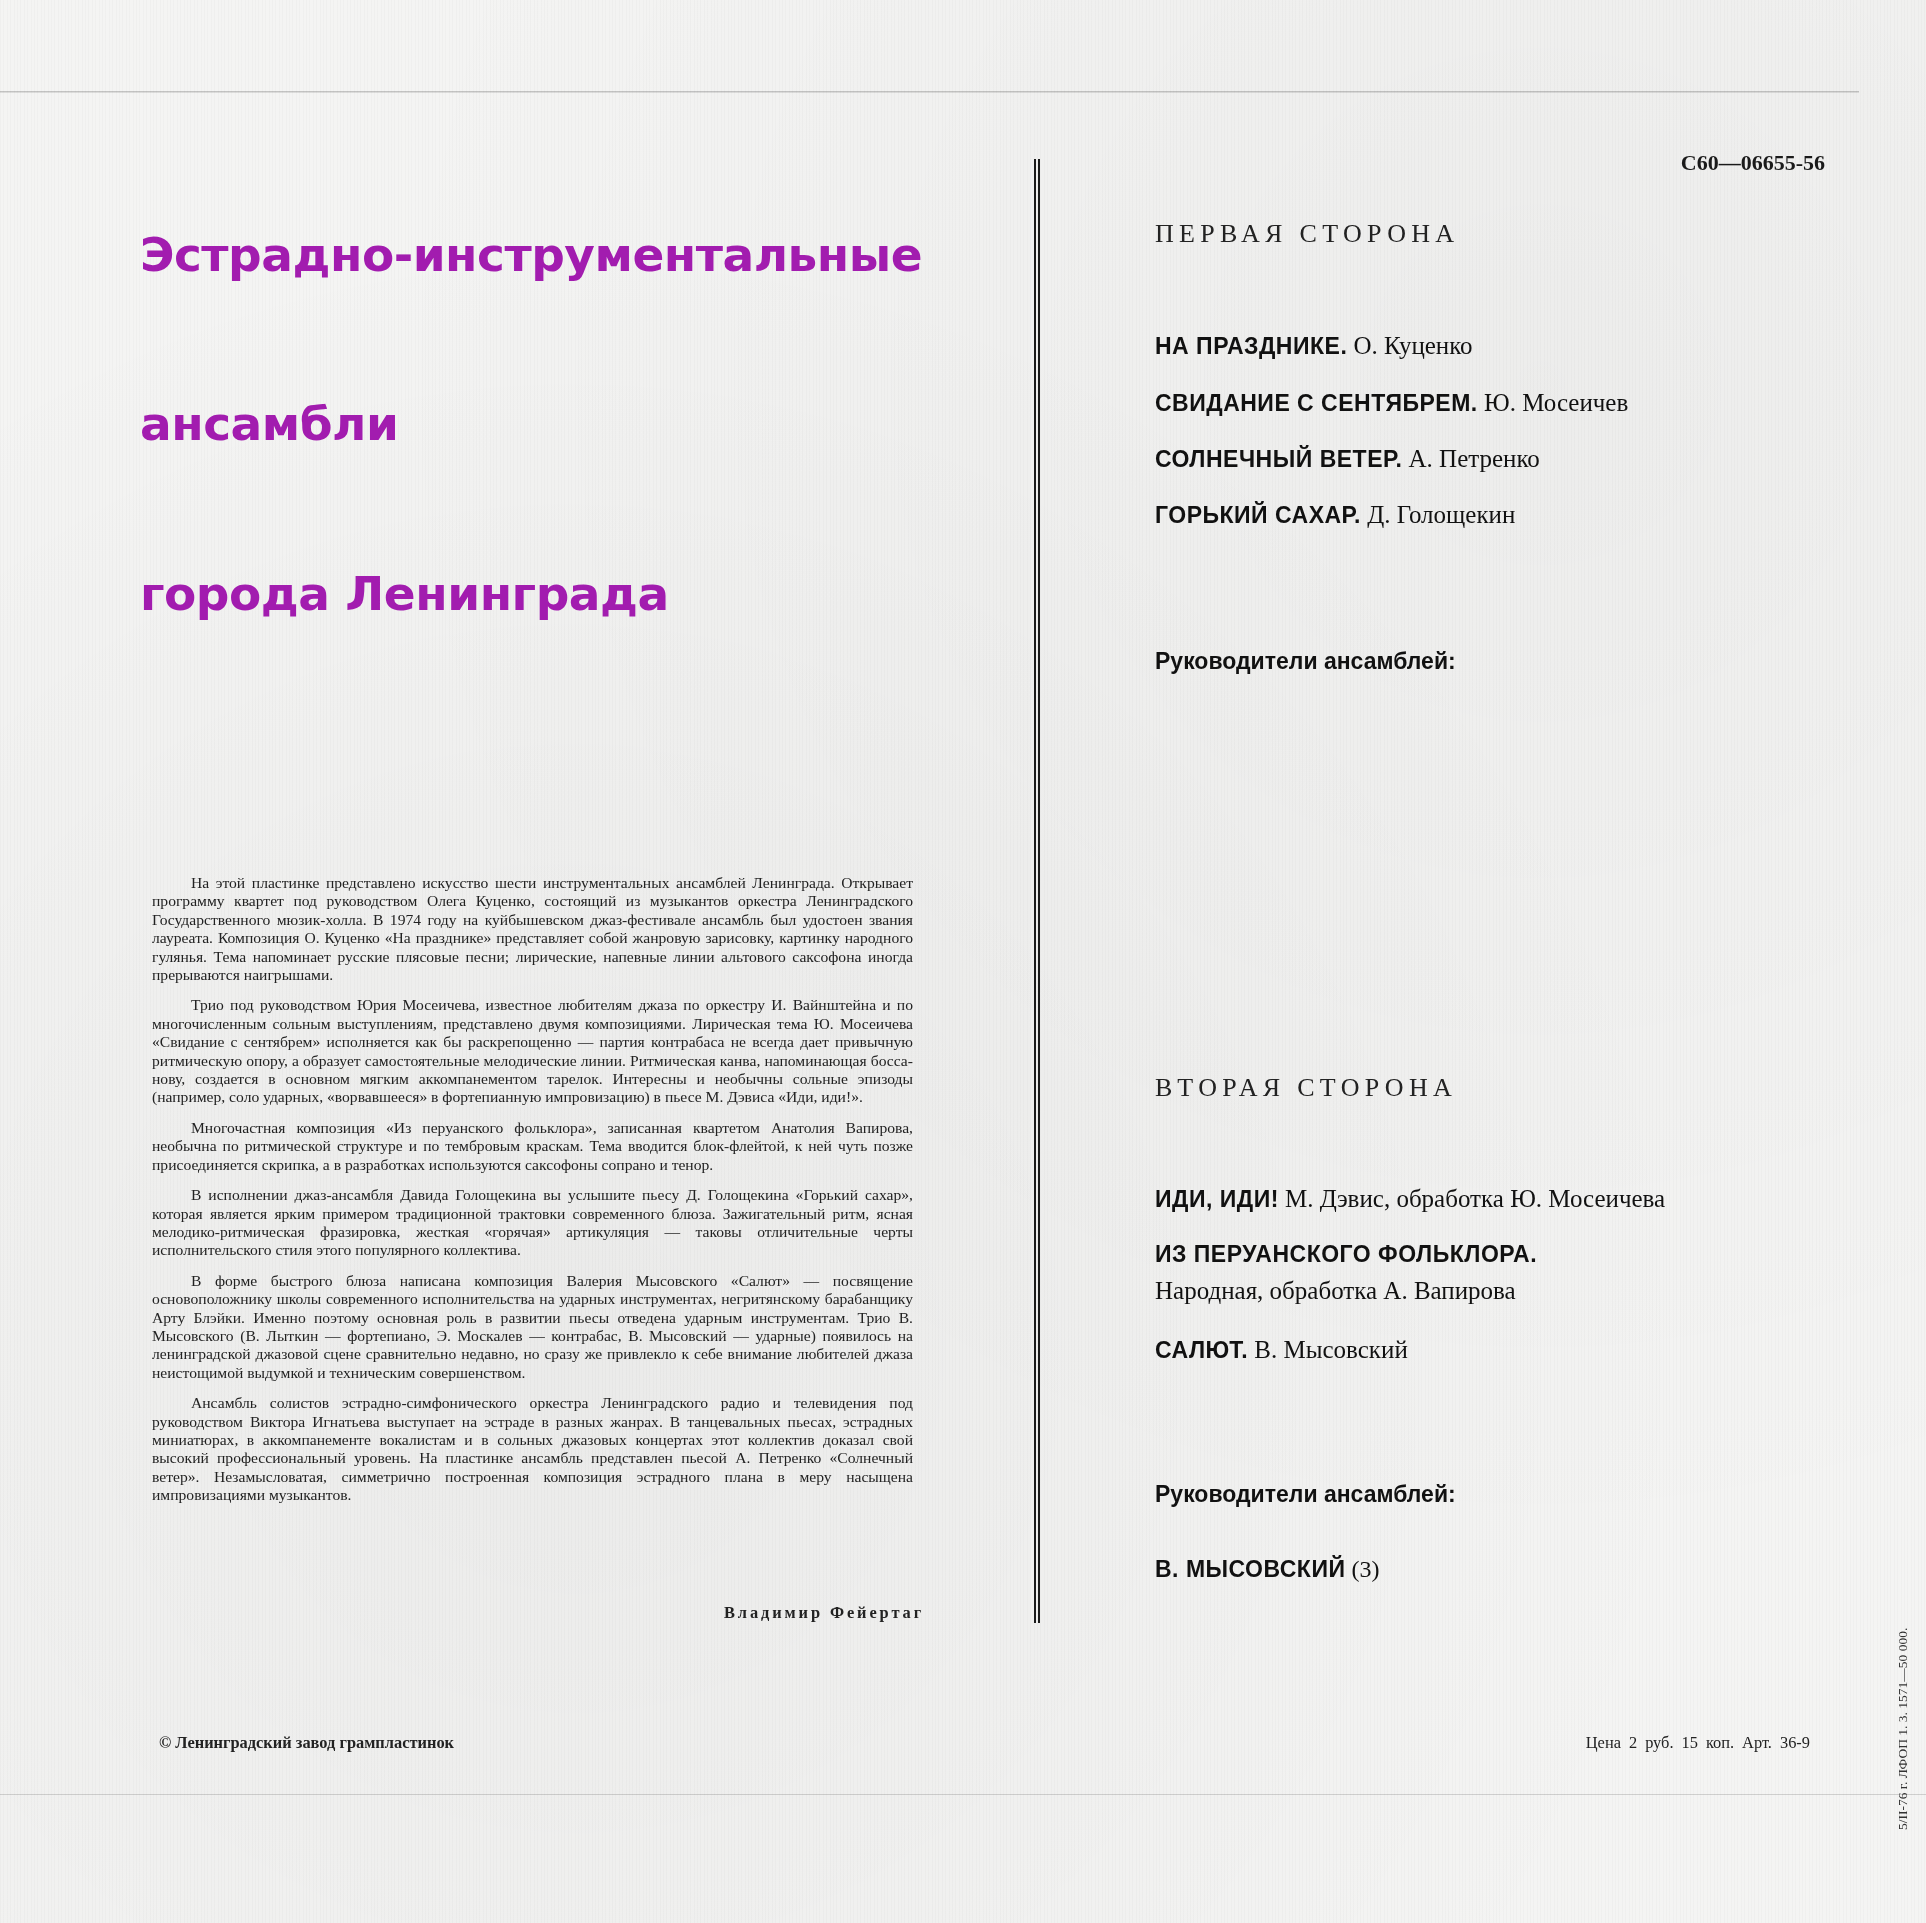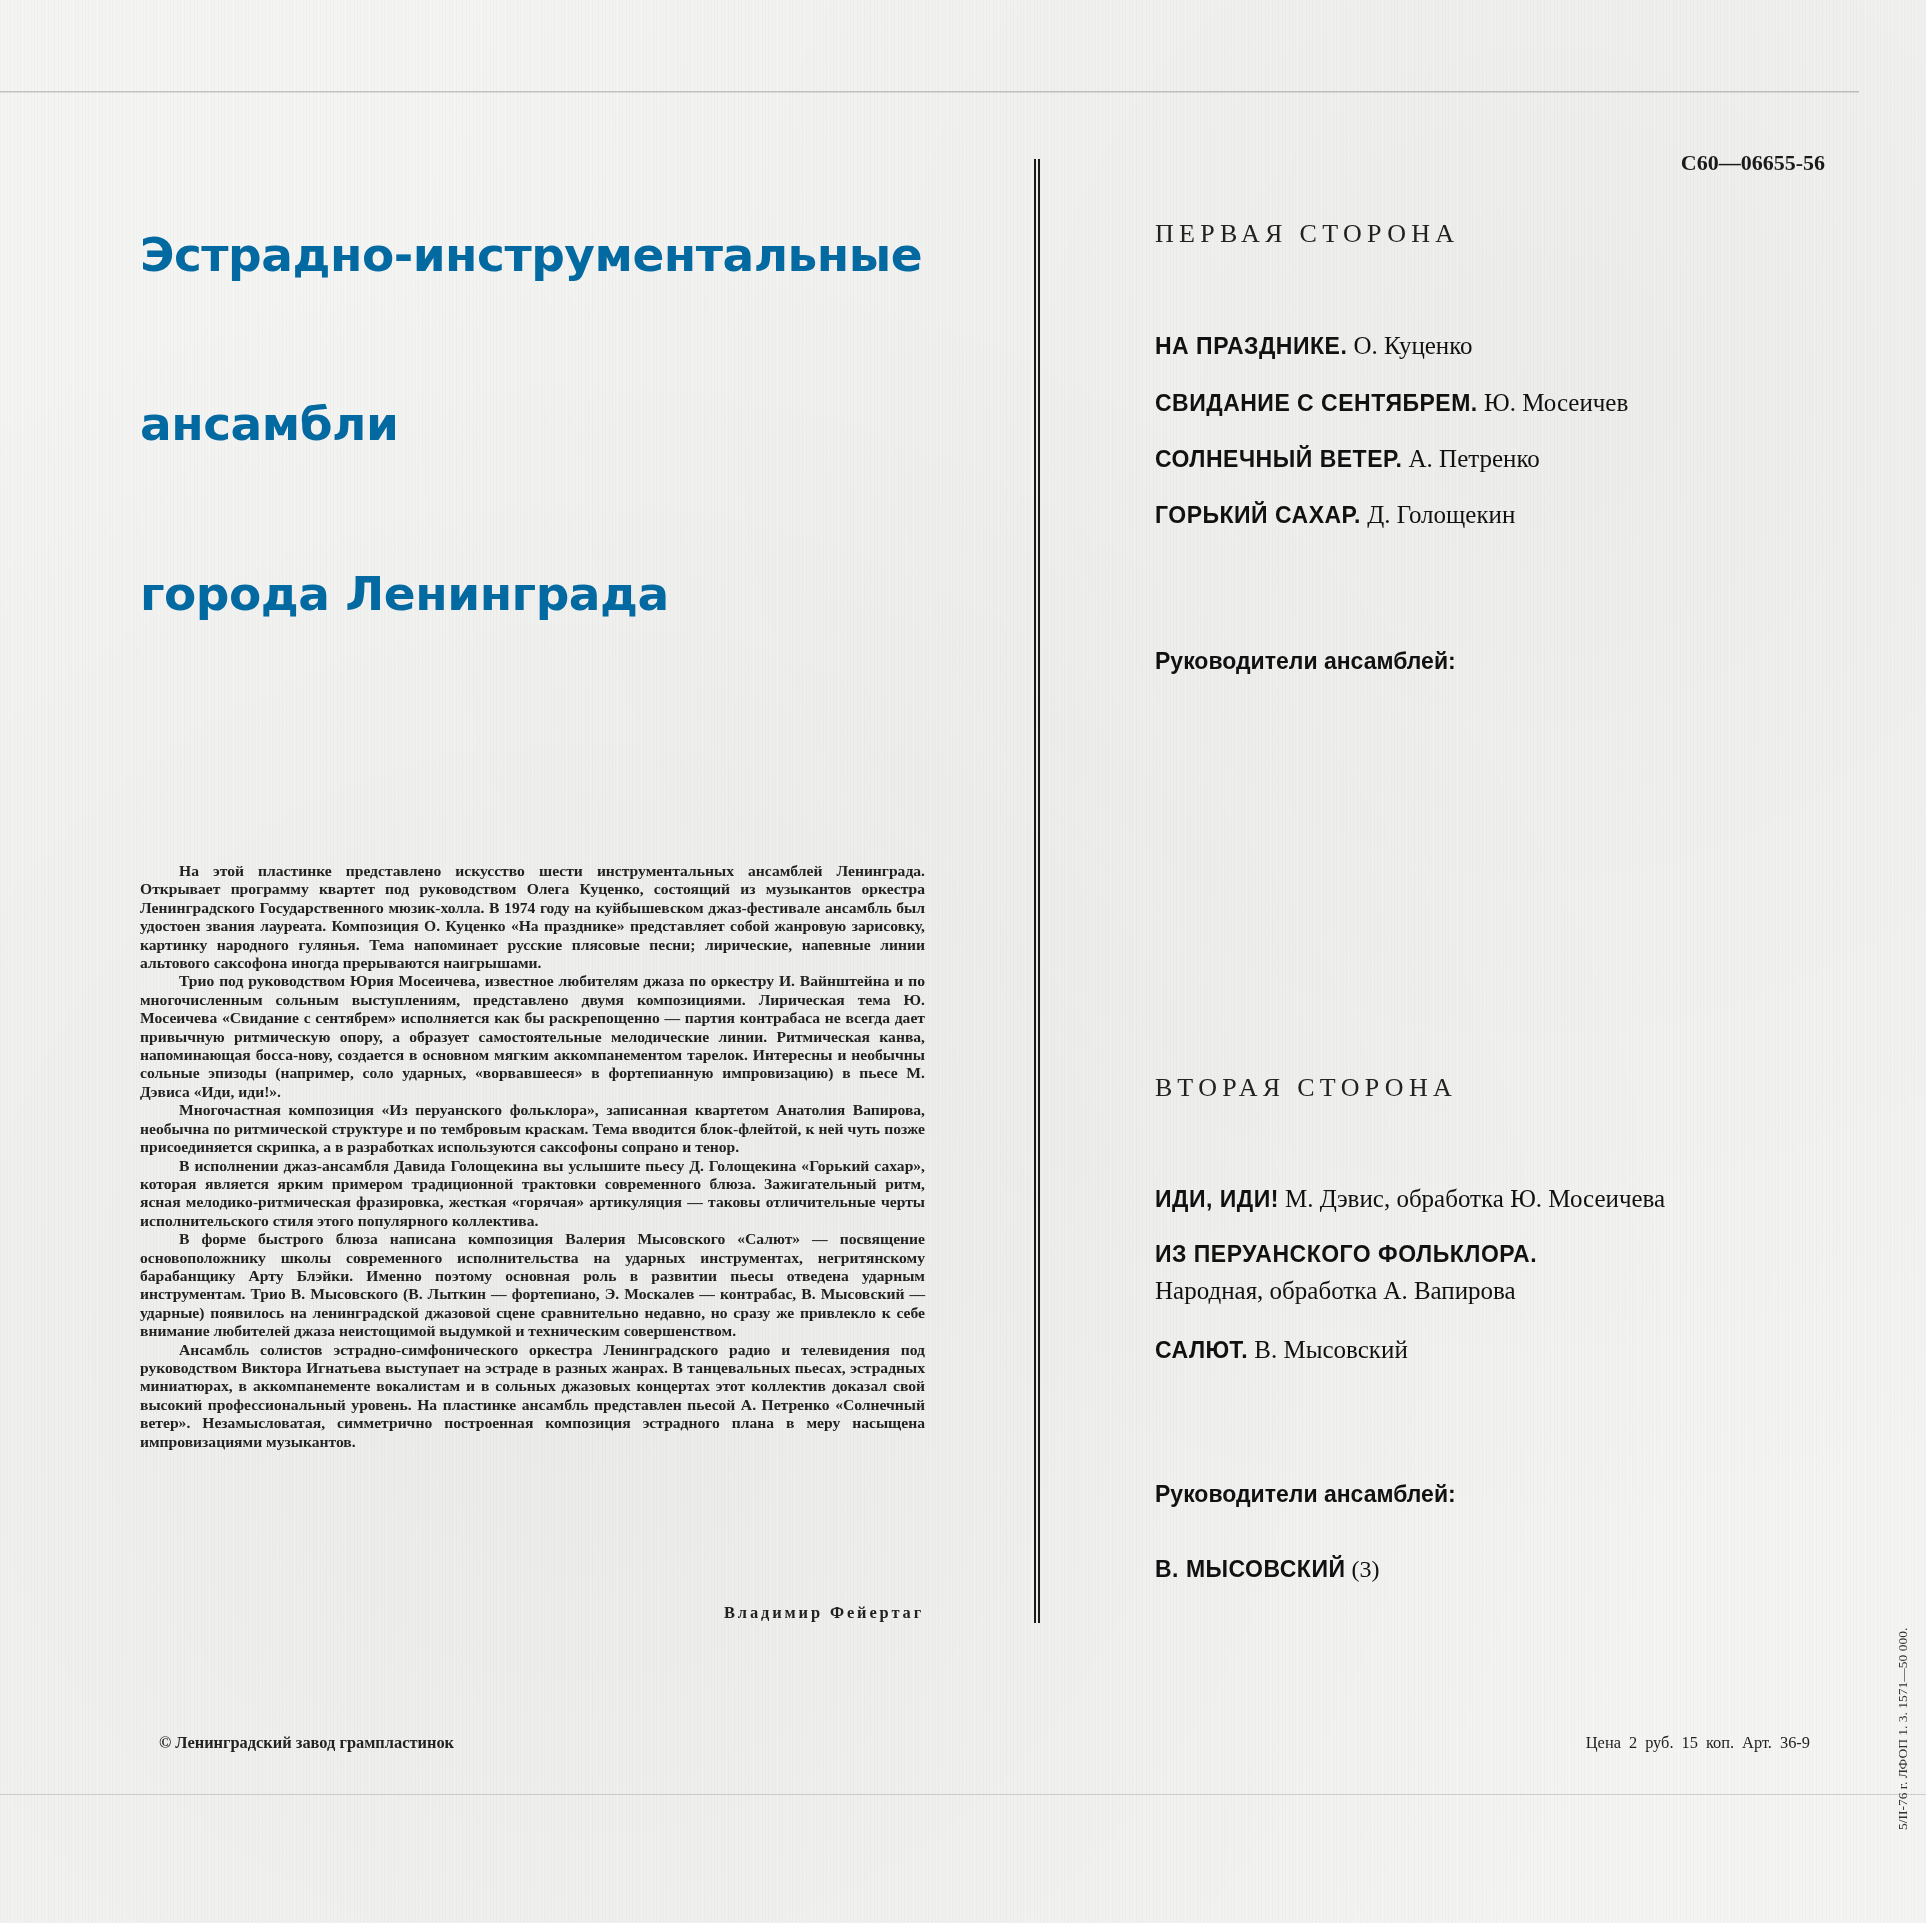--- a/index.html
+++ b/index.html
@@ -21,34 +21,34 @@
     position: absolute; left: 0; top: 91px; width: 1859px; height: 1.9px;
     background: linear-gradient(180deg, rgba(0,0,0,0.25), rgba(0,0,0,0.05));
   }
   .seam-bottom {
     position: absolute; left: 0; top: 1794px; width: 1926px; height: 1.4px;
     background: rgba(0,0,0,0.15);
   }
   .title {
     position: absolute; left: 140px;
     font-family: "DejaVu Sans", "Liberation Sans", sans-serif;
-    font-weight: bold; font-size: 47px; letter-spacing: -0.5px; color: #0369a1;
+    font-weight: bold; font-size: 47px; letter-spacing: -0.5px; color: #a21caf;
     line-height: 1;
   }
   .divider {
     position: absolute; left: 1034px; top: 159px; width: 5.8px; height: 1464px;
     border-left: 2.4px solid #1a1a1a; border-right: 2.4px solid #1a1a1a;
     box-sizing: border-box;
   }
   .body-text {
     position: absolute; left: 140px; top: 862px; width: 785px;
     font-family: "Liberation Serif", serif; font-size: 15.6px; line-height: 18.4px;
     text-align: justify; color: #222;
   }
-  .body-text p { margin: 0; text-indent: 39px; font-weight: bold; }
+  .body-text p { margin: 12px; text-indent: 39px; }
   .signature {
     position: absolute; right: 1002px; top: 1603px;
     font-size: 16.4px; letter-spacing: 2.9px; font-weight: bold; color: #222;
   }
   .catalog {
     position: absolute; right: 101px; top: 150px;
     font-size: 22px; font-weight: bold; color: #1a1a1a;
   }
   .side-heading {
     position: absolute; left: 1155px;

